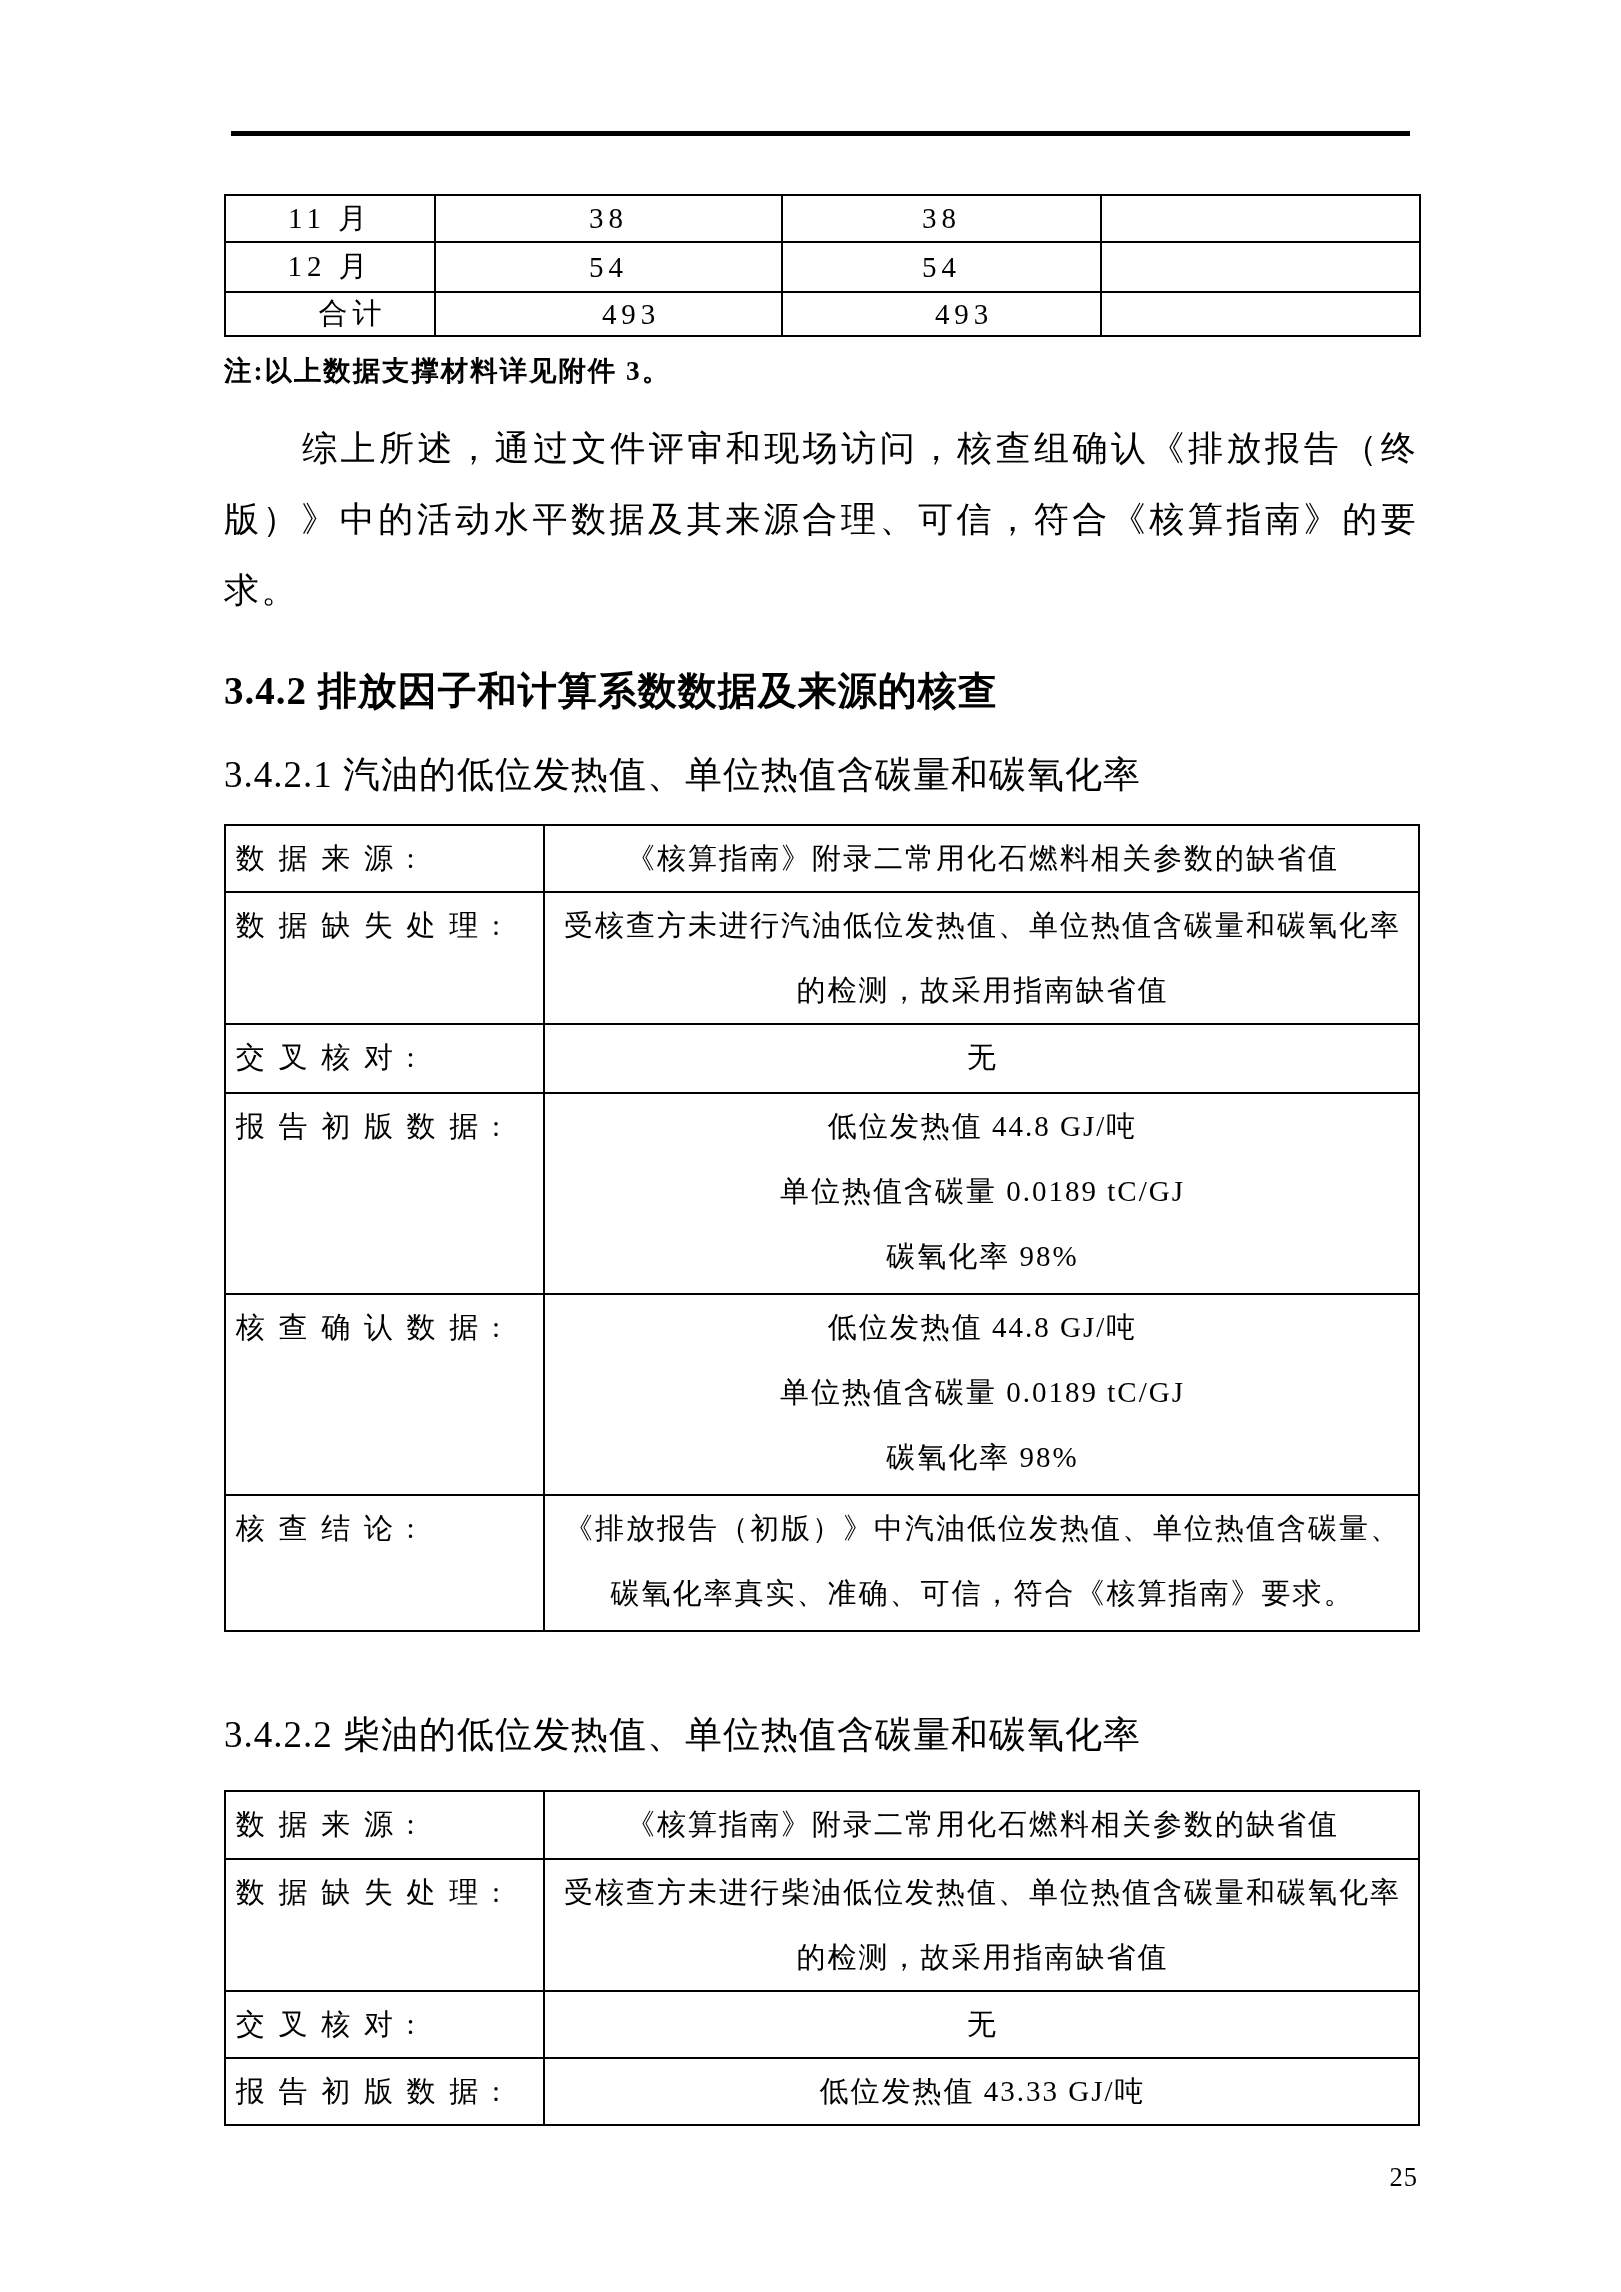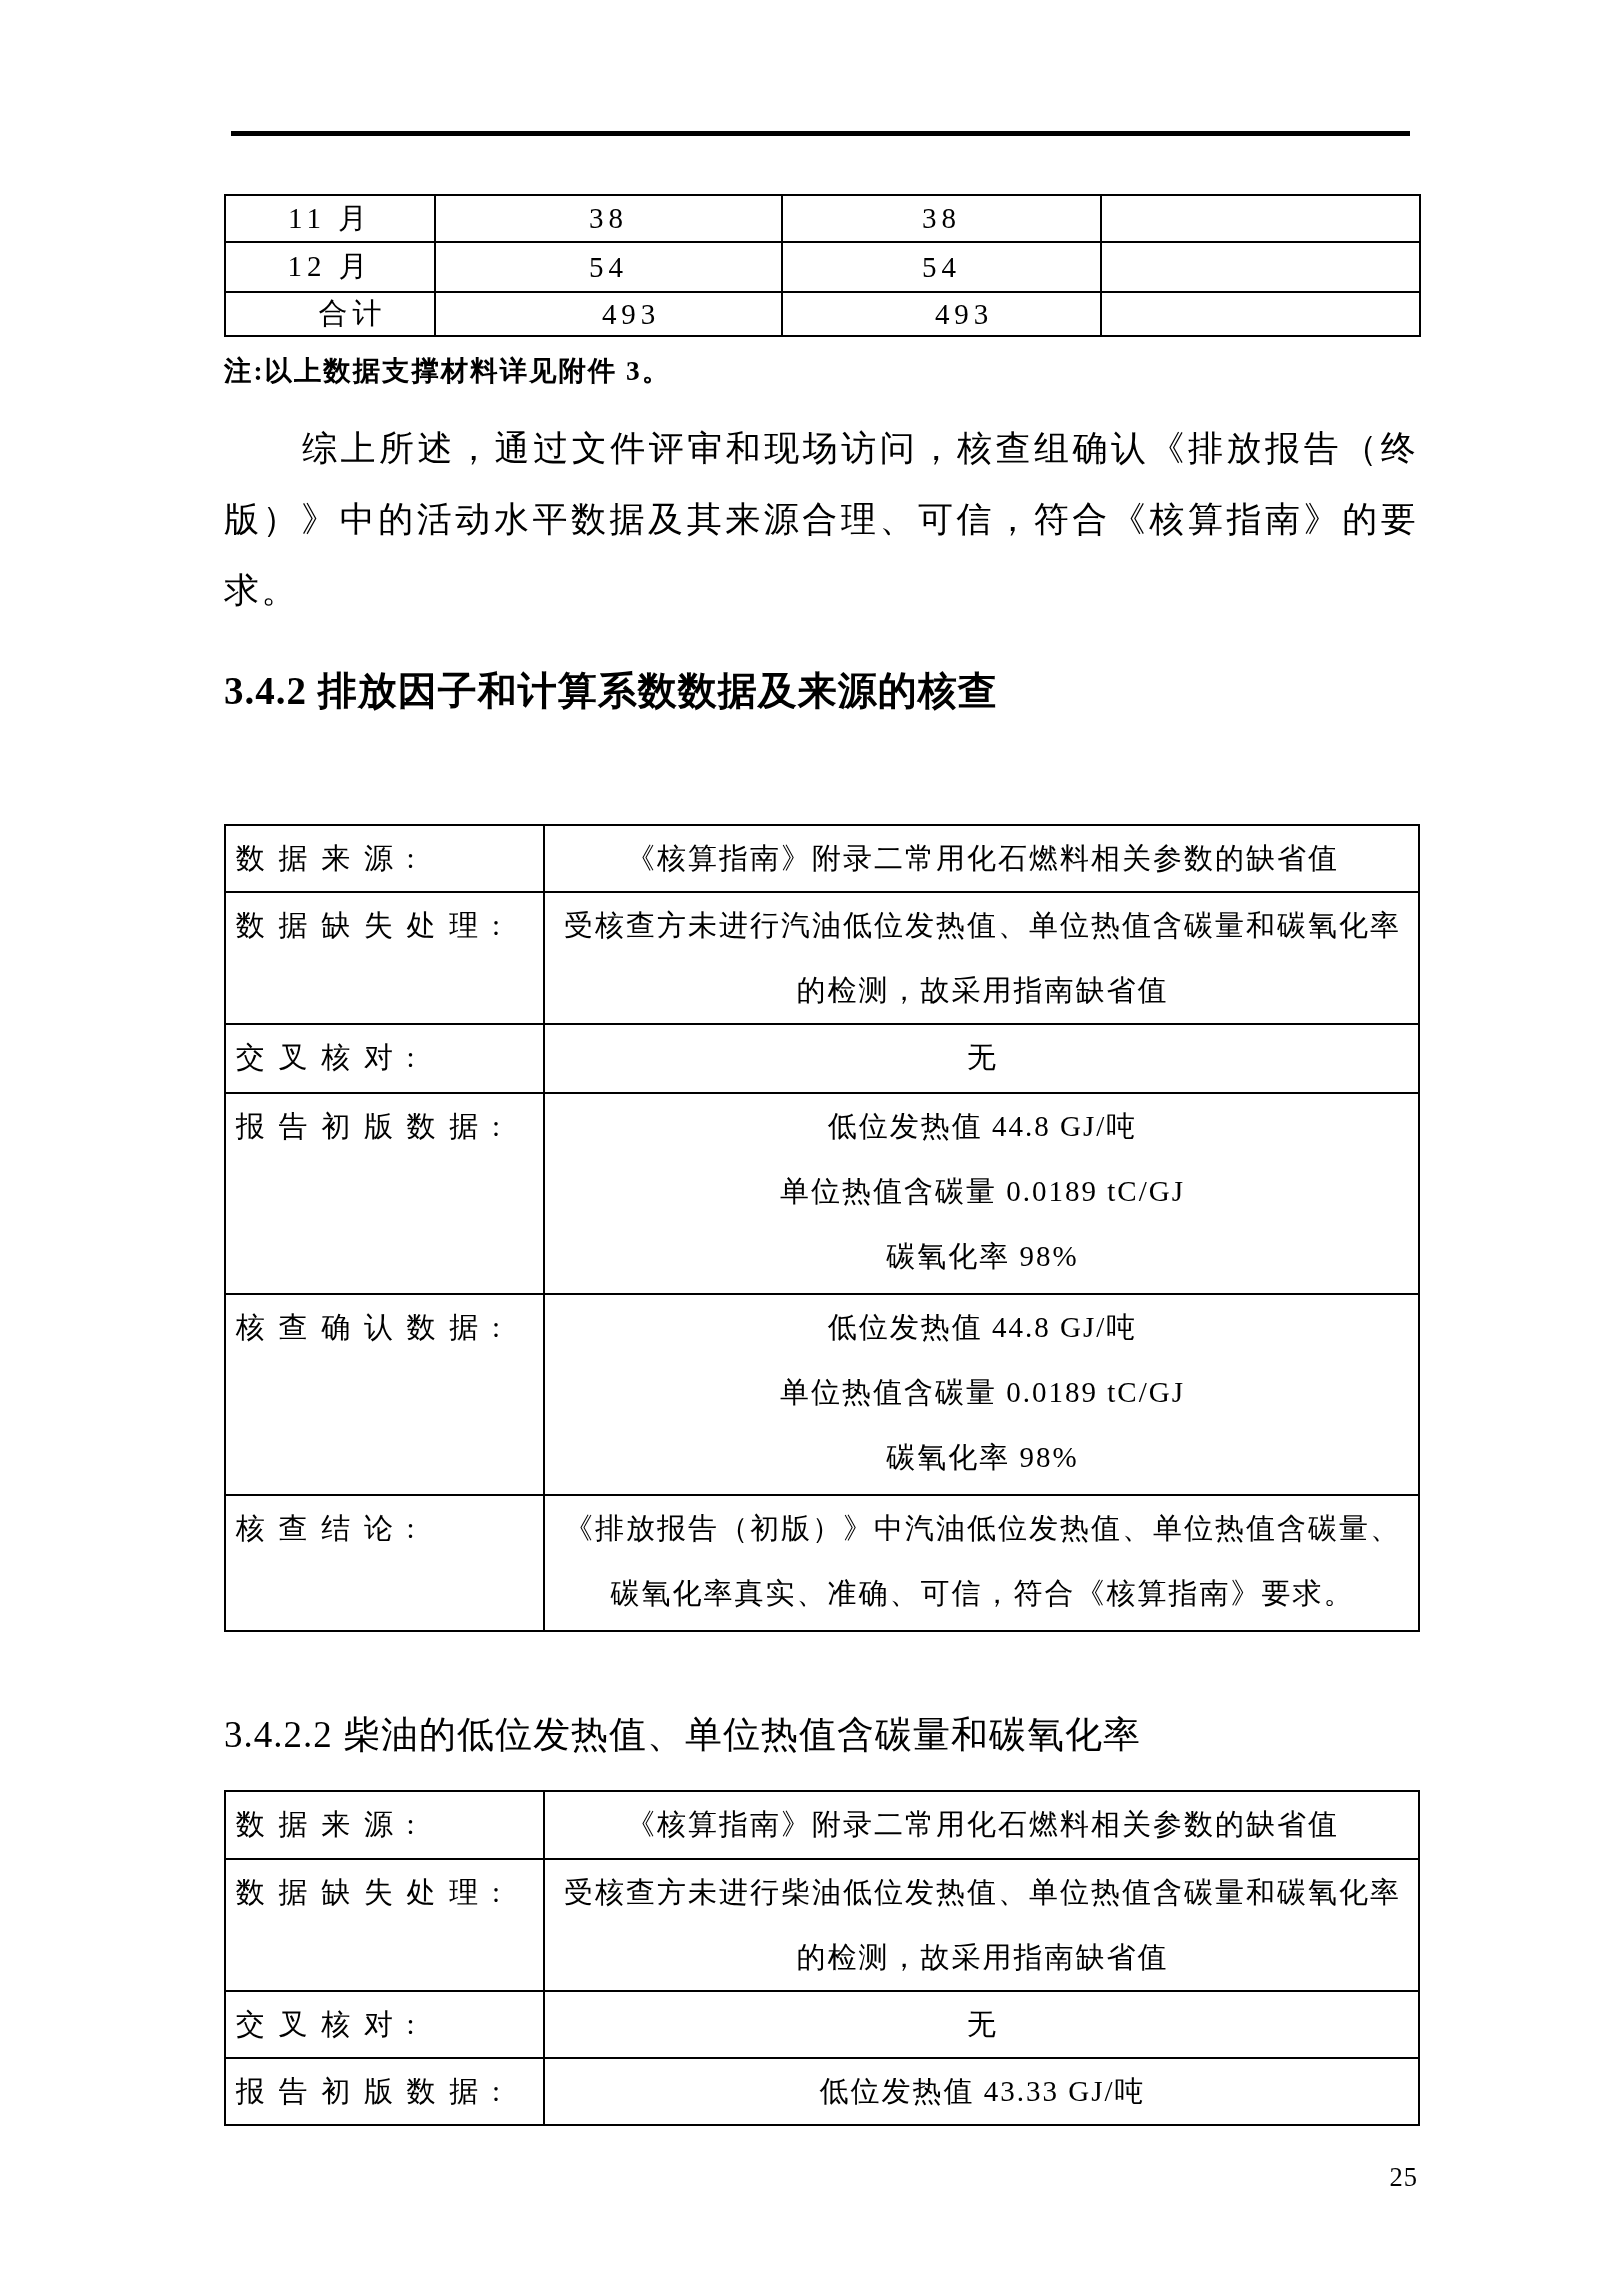--- a/index.html
+++ b/index.html
@@ -113,20 +113,21 @@
         </tr>
       </tbody>
   </table>
 
   <div class="abs note">注:以上数据支撑材料详见附件 3。</div>
 
   <div class="abs summary">综上所述，通过文件评审和现场访问，核查组确认《排放报告（终版）》中的活动水平数据及其来源合理、可信，符合《核算指南》的要求。</div>
 
   <div class="abs h-bold">3.4.2 排放因子和计算系数数据及来源的核查</div>
 
+  <div class="abs h-sub1">3.4.2.1 汽油的低位发热值、单位热值含碳量和碳氧化率</div>
 
   <table class="abs ptable ptable-1">
     <colgroup>
       <col style="width:319px">
         <col style="width:875px">
     </colgroup>
     <tbody>
         <tr>
           <td class="lbl">数据来源:</td>
           <td class="val">

